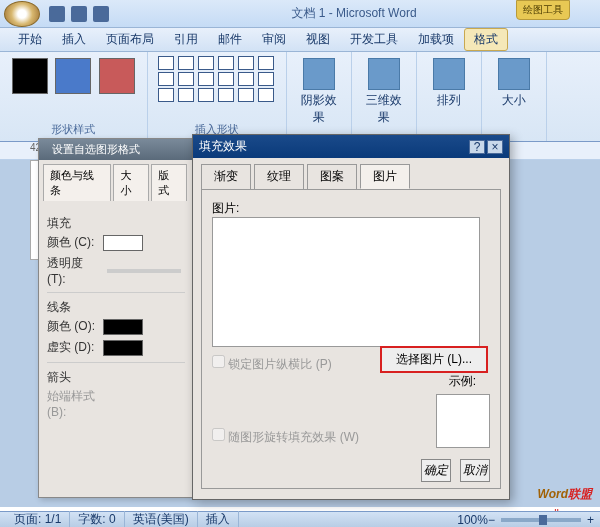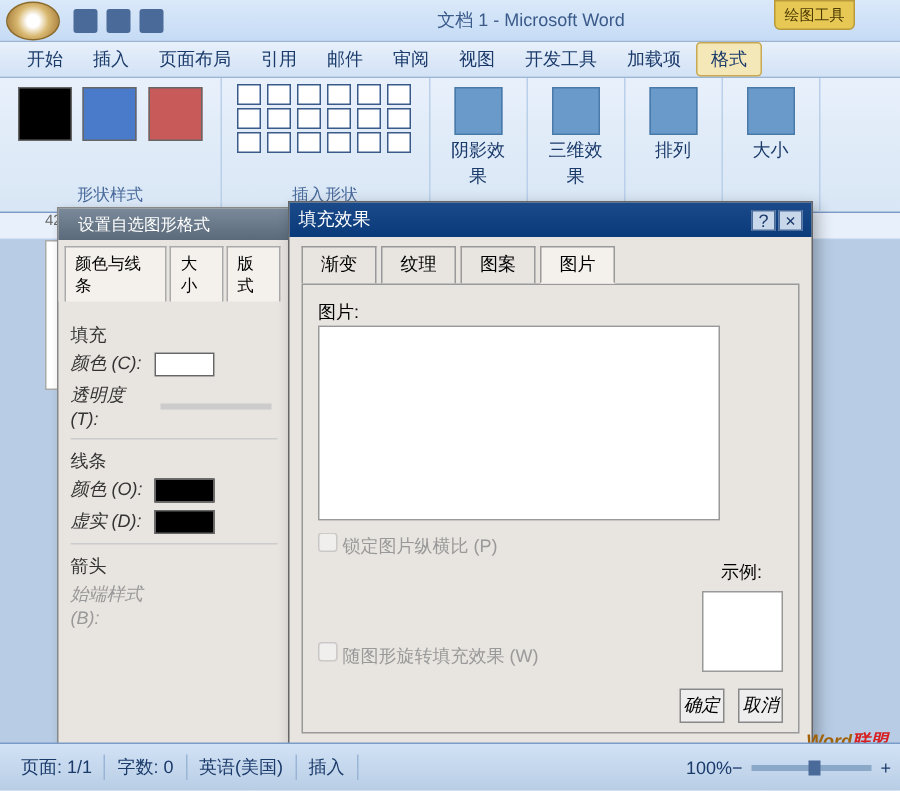--- a/index.html
+++ b/index.html
@@ -28,44 +28,44 @@
 .doc-area { position: absolute; top: 160px; left: 0; right: 0; bottom: 20px; background: #b8cde5; }
 .page { position: absolute; left: 30px; top: 0; width: 180px; height: 100px; background: #fff; border: 1px solid #aaa; }
 
 
 .dlg1 { position: absolute; left: 38px; top: 138px; width: 156px; height: 360px; background: #e8e4e0; border: 1px solid #888; box-shadow: 2px 2px 6px rgba(0,0,0,0.2); }
 .dlg1-title { background: linear-gradient(#7a8a9a,#5a6a7a); color: #fff; padding: 3px 13px; font-size: 11px; }
 .dlg1-tabs { display: flex; padding: 4px 4px 0; background: #e8e4e0; }
 .dlg1-tab { padding: 3px 6px; border: 1px solid #aaa; background: #f4f0ec; font-size: 11px; margin-right: 2px; border-bottom: none; }
 .dlg1-body { padding: 8px; font-size: 11px; color: #333; }
 .dlg1-body label { display: block; margin: 6px 0 2px; }
-.dlg1-body .field { display: flex; align-items: center; margin-bottom: 4px; font-style: italic; }
+.dlg1-body .field { display: flex; align-items: center; margin-bottom: 4px; }
 .dlg1-body .field span { width: 56px; }
 .dlg1-body .swatch { width: 40px; height: 16px; border: 1px solid #666; background: #000; }
 .dlg1-body .slider { flex: 1; height: 4px; background: #ccc; margin: 0 4px; }
 .dlg1-body hr { margin: 6px 0; border: none; border-top: 1px solid #ccc; }
 .disabled { color: #999; }
 
 
-.dlg2 { position: absolute; left: 192px; top: 134px; width: 350px; height: 366px; background: #e8e4e0; border: 1px solid #666; box-shadow: 3px 3px 10px rgba(0,0,0,0.3); }
+.dlg2 { position: absolute; left: 192px; top: 134px; width: 318px; height: 366px; background: #e8e4e0; border: 1px solid #666; box-shadow: 3px 3px 10px rgba(0,0,0,0.3); }
 .dlg2-title { background: linear-gradient(#1a4a8a,#0a3a7a); color: #fff; padding: 3px 6px; display: flex; justify-content: space-between; align-items: center; }
 .dlg2-title .ctrls span { display: inline-block; width: 16px; height: 14px; background: #c8d8ea; border: 1px solid #4a6a9a; text-align: center; line-height: 12px; color: #1a3a6a; margin-left: 2px; }
 .dlg2-tabs { display: flex; padding: 6px 8px 0; }
 .dlg2-tab { padding: 3px 12px; border: 1px solid #999; background: #e8e4e0; margin-right: 3px; border-bottom: none; }
 .dlg2-tab.active { background: #f4f0ec; border-bottom: 1px solid #f4f0ec; position: relative; z-index: 2; }
 .dlg2-body { border: 1px solid #999; margin: 0 8px 8px; padding: 10px; background: #e8e4e0; height: 300px; position: relative; }
 .pic-preview { width: 268px; height: 130px; border: 1px solid #999; background: #fff; margin-bottom: 8px; }
 .select-pic-btn { padding: 3px 14px; border: 2px solid #d82020; background: #eee; position: absolute; right: 12px; top: 156px; }
 .chk { margin: 6px 0; color: #999; }
 .sample-box { position: absolute; right: 10px; bottom: 40px; width: 54px; height: 54px; border: 1px solid #999; background: #fff; }
 .sample-lbl { position: absolute; right: 24px; bottom: 98px; }
 .dlg2-btns { position: absolute; right: 10px; bottom: 6px; }
 .dlg2-btns button { padding: 2px 2px; margin-left: 6px; border: 1px solid #888; background: #eee; font-style: italic; }
 
-.statusbar { position: absolute; bottom: 0; left: 0; right: 0; height: 32px; background: linear-gradient(#d2e2f5,#b8cde5); display: flex; align-items: center; padding: 0 6px; font-size: 11px; color: #1a3a6a; border-top: 1px solid #7a9ac8; }
+.statusbar { position: absolute; bottom: 0; left: 0; right: 0; height: 16px; background: linear-gradient(#d2e2f5,#b8cde5); display: flex; align-items: center; padding: 0 6px; font-size: 11px; color: #1a3a6a; border-top: 1px solid #7a9ac8; }
 .statusbar .cell { padding: 0 8px; border-right: 1px solid #9ab5d6; }
 .zoom { margin-left: auto; display: flex; align-items: center; }
 .zoom .track { width: 80px; height: 4px; background: #8aa8c8; margin: 0 6px; position: relative; }
 .zoom .thumb { position: absolute; left: 38px; top: -3px; width: 8px; height: 10px; background: #4a6a9a; }
 
 .watermark { position: absolute; right: 8px; bottom: 24px; font-size: 18px; font-weight: bold; font-style: italic; }
 .watermark .w1 { color: #a16207; }
 .watermark .w2 { color: #d82020; }
 .wm-url { position: absolute; right: 8px; bottom: 8px; font-size: 11px; color: #d82020; }
 </style>
@@ -190,20 +190,21 @@
   </div>
   <div class="dlg2-tabs">
     <div class="dlg2-tab">渐变</div>
     <div class="dlg2-tab">纹理</div>
     <div class="dlg2-tab">图案</div>
     <div class="dlg2-tab active">图片</div>
   </div>
   <div class="dlg2-body">
     <div>图片:</div>
     <div class="pic-preview"></div>
+    <button class="select-pic-btn">选择图片 (L)...</button>
     <div class="chk"><input type="checkbox" disabled="" style=""> <span>锁定图片纵横比 (P)</span></div>
     <div class="sample-lbl">示例:</div>
     <div class="sample-box"></div>
     <div class="chk" style="position:absolute;bottom:36px;left:10px"><input type="checkbox" disabled="" style=""> <span>随图形旋转填充效果 (W)</span></div>
     <div class="dlg2-btns">
       <button>确定</button>
       <button>取消</button>
     </div>
   </div>
 </div>

